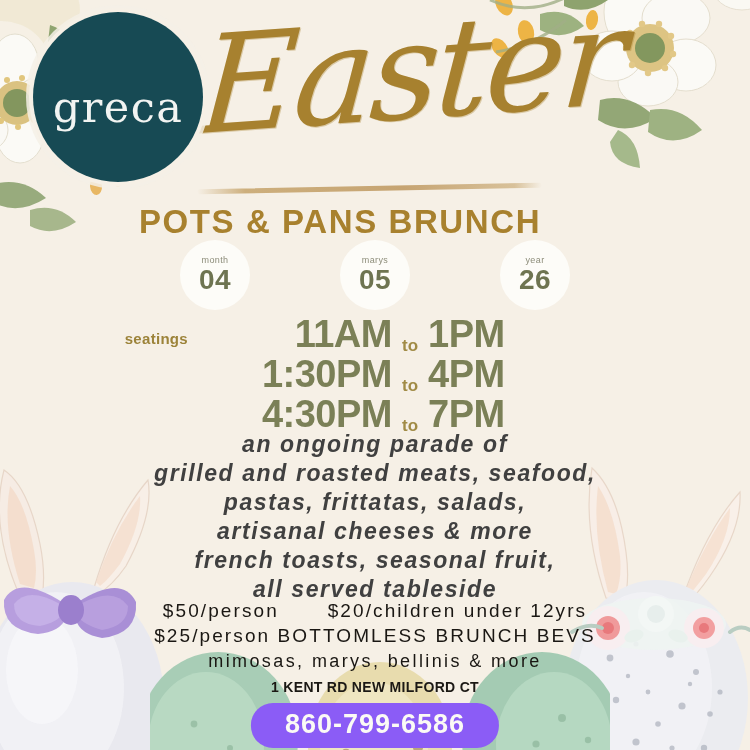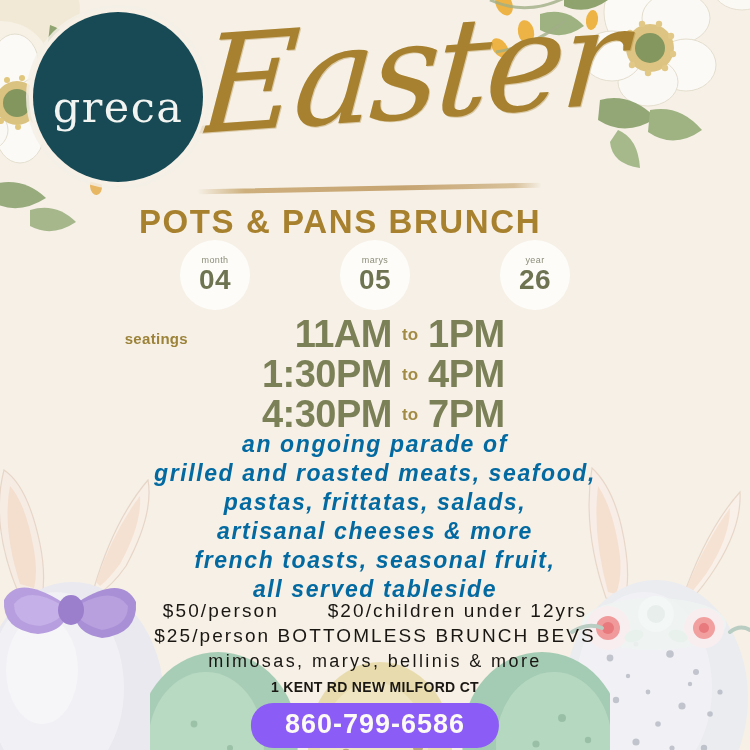--- a/index.html
+++ b/index.html
@@ -76,35 +76,35 @@
   
   #seatings-block{
     position:absolute;top:313px;left:12px;width:622px;z-index:5;
     display:flex;justify-content:center;align-items:flex-start;
   }
   #seatings-label{
     font-size:15px;font-weight:bold;color:#9c8339;letter-spacing:.3px;
     margin-top:17px;margin-right:26px;width:80px;text-align:right;
   }
   .time-row{
-    display:flex;align-items:center;justify-content:flex-end;
+    display:flex;align-items:flex-end;justify-content:flex-end;
     white-space:nowrap;margin-bottom:-3px;
   }
   .time-a,.time-b{font-size:38px;font-weight:bold;color:#7b8057;letter-spacing:-.5px;}
   .time-a{width:178px;text-align:right;}
   .time-b{width:110px;text-align:left;}
   .time-to{font-size:17px;font-weight:bold;color:#a18b45;padding:0 10px;}
 
   
   #menu-copy{
     position:absolute;top:430px;left:0;width:750px;text-align:center;z-index:5;
   }
   .menu-line{
     font-size:23px;font-weight:bold;font-style:italic;
-    color:#0369a1;letter-spacing:1.6px;line-height:1.26;
+    color:#404040;letter-spacing:1.6px;line-height:1.26;
   }
 
   
   #pricing{
     position:absolute;top:598px;left:0;width:750px;text-align:center;z-index:5;
   }
   .price-line{
     font-size:19px;color:#1a1713;letter-spacing:2.1px;line-height:1.34;
   }
   .price-line.small{font-size:18px;letter-spacing:2.4px;}

